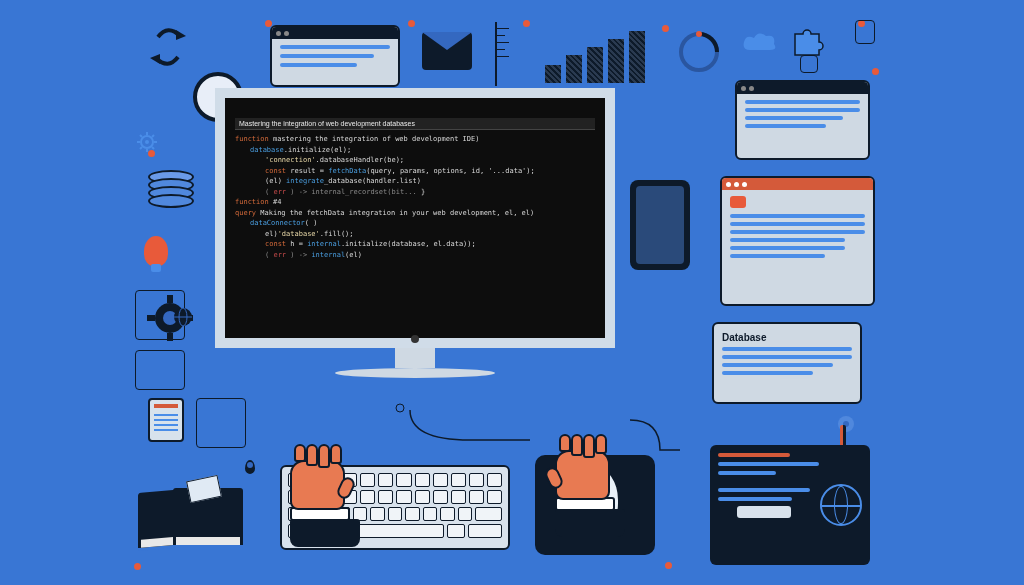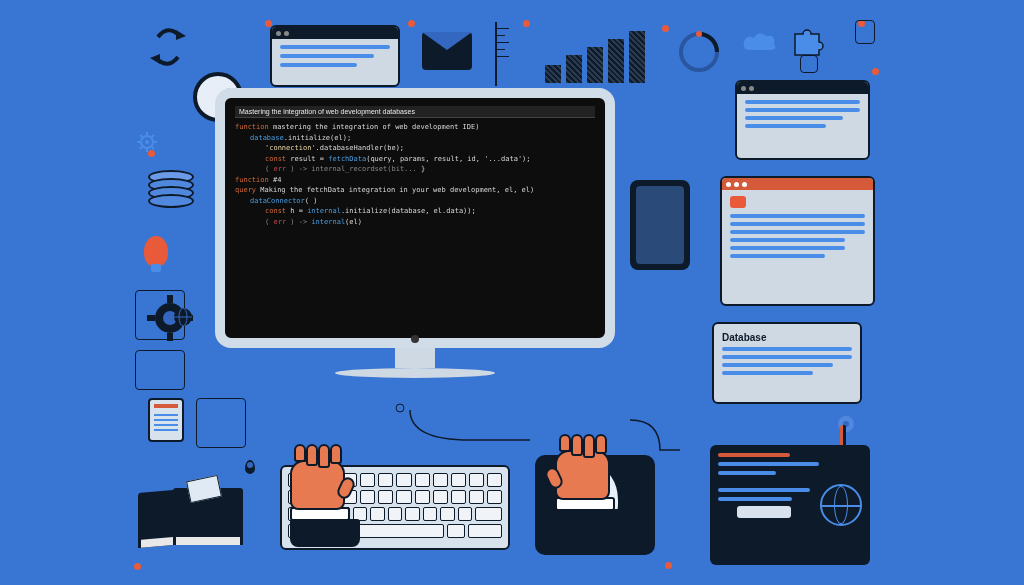--- a/index.html
+++ b/index.html
@@ -22,22 +22,22 @@
       left: 215px;
       top: 88px;
       width: 400px;
       height: 290px;
     }
     .monitor-screen {
       width: 400px;
       height: 260px;
       background: #0d0d0d;
       border: 10px solid #d0dce8;
-      border-radius: 16px;
-      padding: 8px 10px;
+      border-radius: 0;
+      padding: 20px 10px;
       overflow: hidden;
     }
     .monitor-stand {
       width: 40px;
       height: 20px;
       background: #cfd9e3;
       margin: 0 auto;
     }
     .monitor-base {
       width: 160px;
@@ -692,25 +692,27 @@
 
   <div class="pin" style="left:245px;top:460px"></div>
 
   <div class="monitor">
     <div class="monitor-screen">
       <div class="code-title">Mastering the integration of web development databases</div>
       <div id="code-body">
           <div class="code-line code-indent0"><span class="kw">function</span><span class="plain"> mastering the integration of web development IDE)</span></div>
           <div class="code-line code-indent1"><span class="func">database</span><span class="plain">.initialize(el);</span></div>
           <div class="code-line code-indent2"><span class="str">'connection'</span><span class="plain">.databaseHandler(be);</span></div>
-          <div class="code-line code-indent2"><span class="kw">const</span><span class="plain"> result = </span><span class="func">fetchData</span><span class="plain">(query, params, result, id, '...data');</span></div>
+          <div class="code-line code-indent2"><span class="kw">const</span><span class="plain"> result = </span><span class="func">fetchData</span><span class="plain">(query, params, options, id, '...data');</span></div>
+          <div class="code-line code-indent2"><span class="plain">(el) </span><span class="func">integrate</span><span class="plain">_database(handler.list)</span></div>
           <div class="code-line code-indent2"><span class="dim">( </span><span class="red">err</span><span class="dim"> ) -&gt; internal_recordset(bit...</span><span class="plain"> }</span></div>
           <div class="code-line code-indent0"><span class="kw">function</span><span class="plain"> #4</span></div>
           <div class="code-line code-indent0"><span class="kw">query</span><span class="plain"> Making the fetchData integration in your web development, el, el)</span></div>
           <div class="code-line code-indent1"><span class="func">dataConnector</span><span class="plain">( )</span></div>
+          <div class="code-line code-indent2"><span class="plain">el)</span><span class="str">'database'</span><span class="plain">.fill();</span></div>
           <div class="code-line code-indent2"><span class="kw">const</span><span class="plain"> h = </span><span class="func">internal</span><span class="plain">.initialize(database, el.data));</span></div>
           <div class="code-line code-indent2"><span class="dim">( </span><span class="red">err</span><span class="dim"> ) -&gt; </span><span class="func">internal</span><span class="plain">(el)</span></div>
         </div>
     </div>
     <div class="monitor-dot"></div>
     <div class="monitor-stand"></div>
     <div class="monitor-base"></div>
   </div>
 
   <div style="position:absolute;left:630px;top:180px;width:60px;height:90px;background:#0d1a2a;border-radius:8px;padding:6px">

